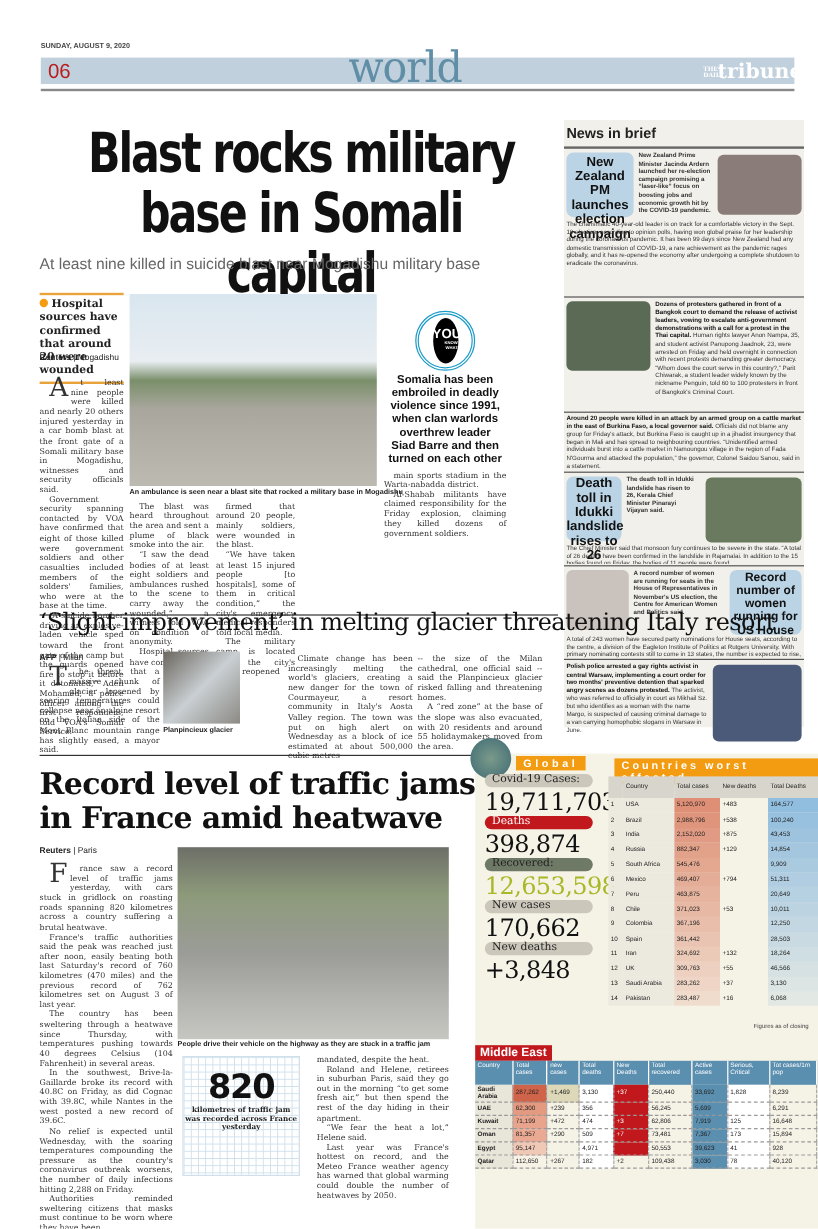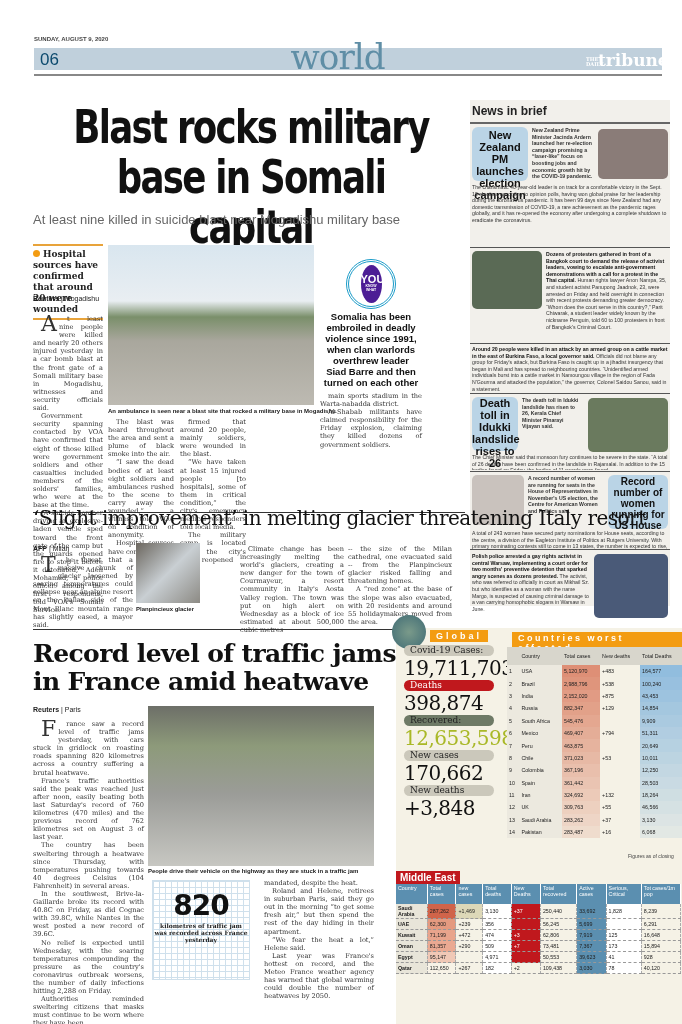--- a/index.html
+++ b/index.html
@@ -1,37 +1,37 @@
 <!DOCTYPE html>
 <html><head>
 <meta charset="utf-8">
 <style>
 *{box-sizing:border-box;margin:0;padding:0}
 body{width:682px;height:1024px;background:#fff;font-family:"DejaVu Serif",serif;color:#222;position:relative;overflow:hidden}
 .abs{position:absolute}
 .date{left:34px;top:36px;font:bold 6px "Liberation Sans",sans-serif;color:#444}
 .band{left:34px;top:48px;width:628px;height:22px;background:#c0d0dc}
-.pageno{left:40px;top:50px;font:300 17px "Liberation Sans",sans-serif;color:#0c4a6e}
+.pageno{left:40px;top:50px;font:300 17px "Liberation Sans",sans-serif;color:#b91c1c}
 .section{left:288px;top:36px;font:36px "DejaVu Serif",serif;color:#5f8ea6;letter-spacing:-1px;transform:scaleX(.95)}
 .brand{left:586px;top:50px;font:bold 17px "DejaVu Serif",serif;color:#fff}
 .brand small{font-size:5px;display:inline-block;width:12px;line-height:5px;vertical-align:middle}
 .rule{left:34px;top:74px;width:628px;height:2px;background:#888}
 .h1{left:36px;top:102px;width:430px;text-align:center;font:bold 46px/50px "DejaVu Sans Condensed","DejaVu Sans",sans-serif;letter-spacing:-2px;color:#111;transform:scaleX(.86);transform-origin:center}
 .deck{left:33px;top:212px;font:13px "Liberation Sans",sans-serif;color:#666}
 .pull{left:33px;top:244px;width:68px;border-top:2px solid #e8a33a;border-bottom:2px solid #e8a33a;padding:3px 0;font:bold 9px/11px "DejaVu Serif",serif;width:70px}
 .pull .dot{display:inline-block;width:7px;height:7px;border-radius:50%;background:#f39c12;margin-right:3px}
 .byline{font:bold 7px "Liberation Sans",sans-serif}
 .byline span{font-weight:normal}
 .col{font:6.6px/8.1px "DejaVu Serif",serif;text-align:justify;color:#333}
 .col p{text-indent:8px}
 .drop:first-letter{font-size:22px;float:left;line-height:18px;margin-right:2px}
 .photo{background:linear-gradient(180deg,#d9e6ef 0%,#e9eef2 35%,#7a8f6a 45%,#a9a79d 60%,#bdbab2 100%)}
 .caption{font:bold 6px "Liberation Sans",sans-serif;color:#222}
 .you{left:346px;top:259px;width:50px;height:50px;border-radius:50%;border:3px double #1a9bc8;background:#fff;display:flex;align-items:center;justify-content:center}
-.you .inner{width:21px;height:38px;border-radius:50%;background:#4c1d95;color:#fff;font:bold 11px "Liberation Sans",sans-serif;text-align:center;padding-top:9px;line-height:10px}
+.you .inner{width:21px;height:38px;border-radius:50%;background:#000000;color:#fff;font:bold 11px "Liberation Sans",sans-serif;text-align:right;padding-top:9px;line-height:10px}
 .you .inner small{display:block;font-size:3.5px;line-height:4px}
 .youtxt{left:322px;top:311px;width:98px;text-align:center;font:bold 9.5px/11px "Liberation Sans",sans-serif;color:#111}
 .hrule{height:1px;background:#333}
 .brief{left:470px;top:100px;width:200px;height:506px;background:#f2f0eb}
 .brief h3{font:bold 12px "Liberation Sans",sans-serif;padding:4px 2px;border-bottom:2px solid #666}
 .bb{font:5.2px/6.6px "Liberation Sans",sans-serif;color:#333}
 .bb b{color:#111}
 .bluebox{background:#bad4e6;border-radius:6px;text-align:center;font:bold 11px/12px "Liberation Sans",sans-serif;color:#111}
 .img{border-radius:5px}
 .sect2h{font:20px "DejaVu Serif",serif;color:#111;letter-spacing:-.5px}
@@ -134,21 +134,21 @@
 <div class="abs byline" style="left:33px;top:545px"><b>AFP</b> <span>| Milan</span></div>
 <div class="abs col" style="left:33px;top:556px;width:100px">
     <p class="drop">The threat that a massive chunk of glacier loosened by soaring temperatures could collapse near an alpine resort on the Italian side of the Mont Blanc mountain range has slightly eased, a mayor said.</p>
   </div>
 <div class="abs" style="left:136px;top:543px;width:64px;height:60px;background:linear-gradient(135deg,#6b665e,#c9cfd3 50%,#8c8a84)"></div>
 <div class="abs caption" style="left:136px;top:606px">Planpincieux glacier</div>
 <div class="abs col" style="left:240px;top:545px;width:104px">
     <p>Climate change has been increasingly melting the world's glaciers, creating a new danger for the town of Courmayeur, a resort community in Italy's Aosta Valley region. The town was put on high alert on Wednesday as a block of ice estimated at about 500,000 cubic metres</p>
   </div>
 <div class="abs col" style="left:348px;top:545px;width:104px">
-    <p style="text-indent:0">-- the size of the Milan cathedral, one evacuated said -- from the Planpincieux glacier risked falling and threatening homes.</p>
+    <p style="text-indent:0">-- the size of the Milan cathedral, one official said -- said the Planpincieux glacier risked falling and threatening homes.</p>
     <p>A “red zone” at the base of the slope was also evacuated, with 20 residents and around 55 holidaymakers moved from the area.</p>
   </div>
 <div class="abs hrule" style="left:33px;top:629px;width:365px"></div>
 
 <div class="abs h3">
     <div>Record level of traffic jams</div>
     <div>in France amid heatwave</div>
   </div>
 <div class="abs byline" style="left:33px;top:706px"><b>Reuters</b> <span>| Paris</span></div>
 <div class="abs col" style="left:33px;top:720px;width:111px">

